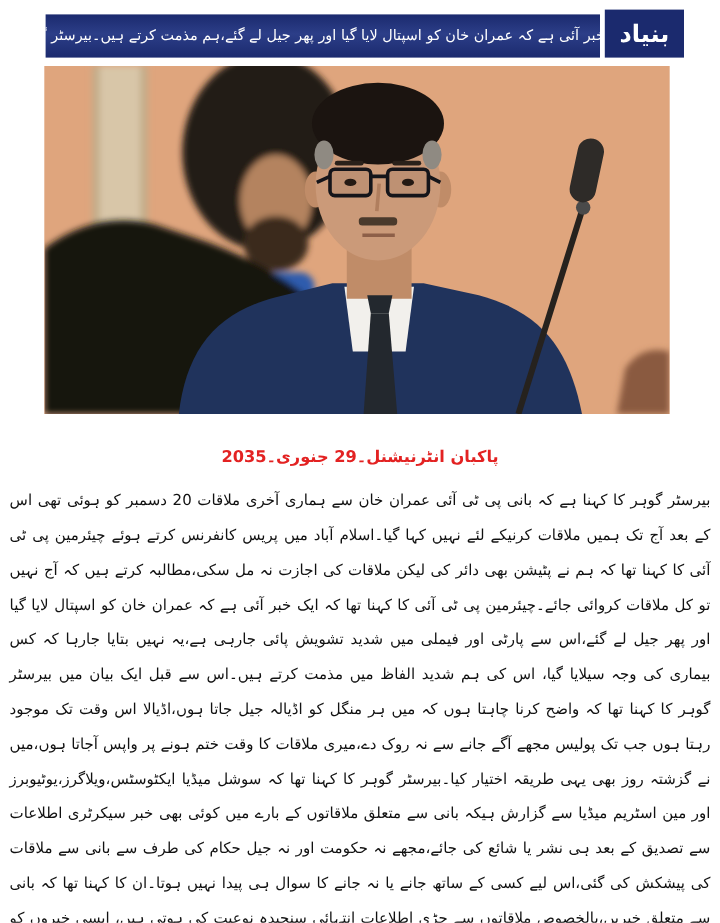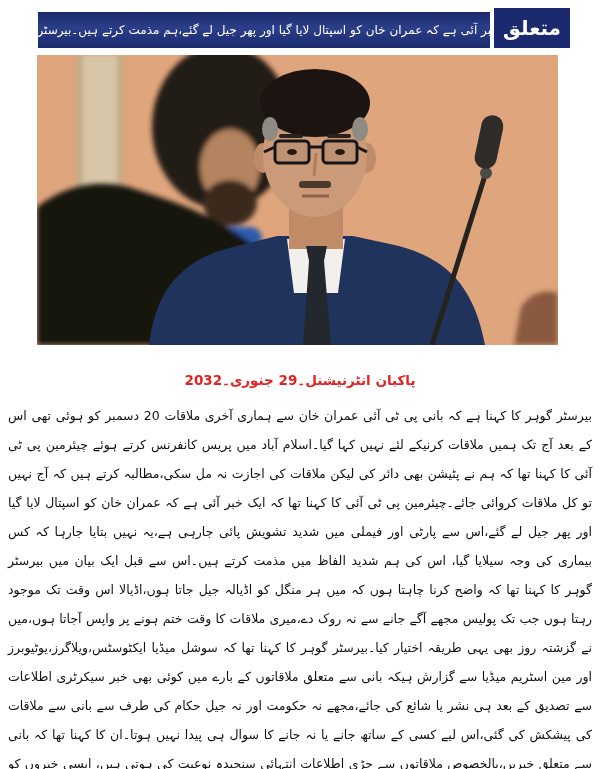--- a/index.html
+++ b/index.html
@@ -69,21 +69,21 @@
     line-height:29px;
     color:var(--text-black);
     text-align:justify;
   }
 </style>
 </head>
 <body>
 
 <header class="header">
   <div class="logo-box">
-    <span>متعلق</span>
+    <span>بنیاد</span>
   </div>
   <div class="headline-bar">
     <span>ایک خبر آئی ہے کہ عمران خان کو اسپتال لایا گیا اور پھر جیل لے گئے،ہم مذمت کرتے ہیں۔بیرسٹر گوہر</span>
   </div>
 </header>
 
 <figure class="photo-frame">
   <svg viewBox="0 0 521 290" preserveAspectRatio="none">
     <defs>
       <filter id="blur1" x="-20%" y="-20%" width="140%" height="140%">
@@ -138,15 +138,15 @@
     <g>
       <path d="M395,290 L450,114" stroke="#26221e" stroke-width="5" fill="none"></path>
       <circle cx="449" cy="118" r="6" fill="#4a4a4a"></circle>
       <rect x="441" y="60" width="22" height="54" rx="11" fill="#2e2b28" transform="rotate(12 452 87)"></rect>
     </g>
 
     <path filter="url(#blur1)" d="M521,290 L521,238 Q498,232 484,252 L477,290 Z" fill="#8a5a40"></path>
   </svg>
 </figure>
 
-<figcaption class="caption">پاکبان انٹرنیشنل۔29 جنوری۔2032</figcaption>
+<figcaption class="caption">پاکبان انٹرنیشنل۔29 جنوری۔2035</figcaption>
 
 <div class="article">بیرسٹر گوہر کا کہنا ہے کہ بانی پی ٹی آئی عمران خان سے ہماری آخری ملاقات 20 دسمبر کو ہوئی تھی اس کے بعد آج تک ہمیں ملاقات کرنیکے لئے نہیں کہا گیا۔اسلام آباد میں پریس کانفرنس کرتے ہوئے چیئرمین پی ٹی آئی کا کہنا تھا کہ ہم نے پٹیشن بھی دائر کی لیکن ملاقات کی اجازت نہ مل سکی،مطالبہ کرتے ہیں کہ آج نہیں تو کل ملاقات کروائی جائے۔چیئرمین پی ٹی آئی کا کہنا تھا کہ ایک خبر آئی ہے کہ عمران خان کو اسپتال لایا گیا اور پھر جیل لے گئے،اس سے پارٹی اور فیملی میں شدید تشویش پائی جارہی ہے،یہ نہیں بتایا جارہا کہ کس بیماری کی وجہ سیلایا گیا، اس کی ہم شدید الفاظ میں مذمت کرتے ہیں۔اس سے قبل ایک بیان میں بیرسٹر گوہر کا کہنا تھا کہ واضح کرنا چاہتا ہوں کہ میں ہر منگل کو اڈیالہ جیل جاتا ہوں،اڈیالا اس وقت تک موجود رہتا ہوں جب تک پولیس مجھے آگے جانے سے نہ روک دے،میری ملاقات کا وقت ختم ہونے پر واپس آجاتا ہوں،میں نے گزشتہ روز بھی یہی طریقہ اختیار کیا۔بیرسٹر گوہر کا کہنا تھا کہ سوشل میڈیا ایکٹوسٹس،ویلاگرز،یوٹیوبرز اور مین اسٹریم میڈیا سے گزارش ہیکہ بانی سے متعلق ملاقاتوں کے بارے میں کوئی بھی خبر سیکرٹری اطلاعات سے تصدیق کے بعد ہی نشر یا شائع کی جائے،مجھے نہ حکومت اور نہ جیل حکام کی طرف سے بانی سے ملاقات کی پیشکش کی گئی،اس لیے کسی کے ساتھ جانے یا نہ جانے کا سوال ہی پیدا نہیں ہوتا۔ان کا کہنا تھا کہ بانی سے متعلق خبریں،بالخصوص ملاقاتوں سے جڑی اطلاعات انتہائی سنجیدہ نوعیت کی ہوتی ہیں، ایسی خبروں کو نام نہاد ذرائع کی بنیاد پر زیر بحث لانا غیر ذمہ دارانہ عمل ہے۔</div>
 
 </body></html>

